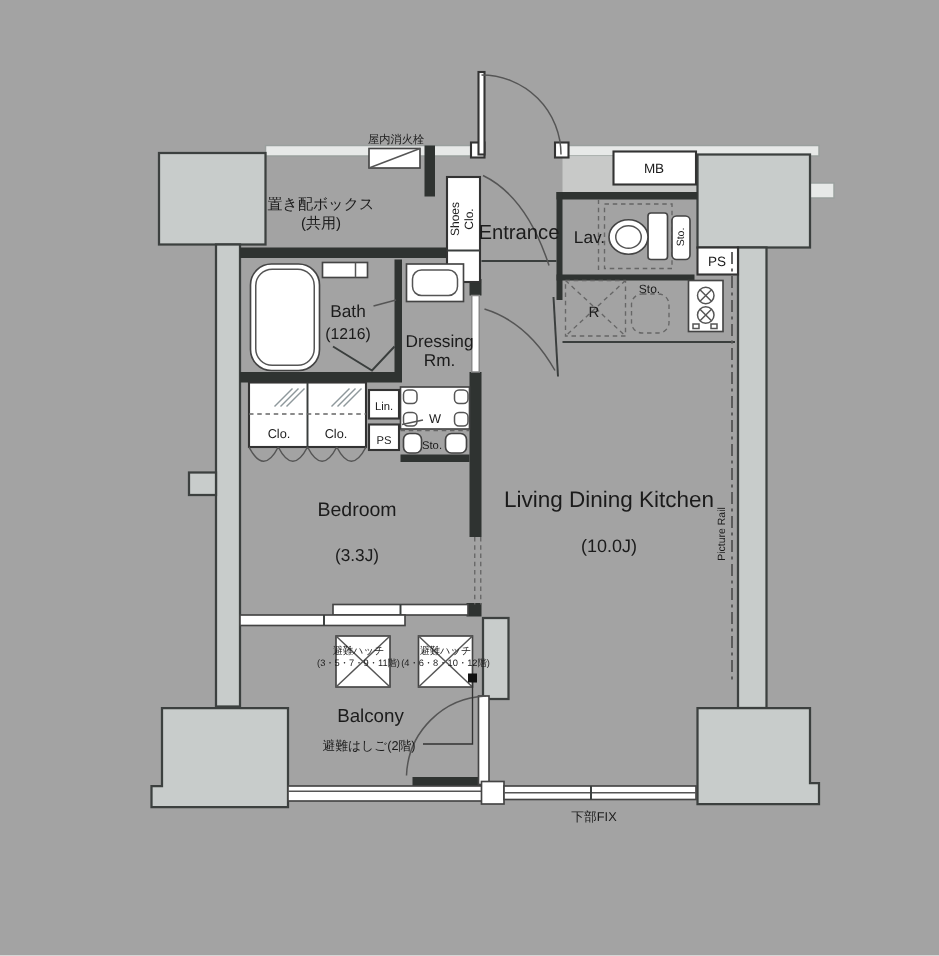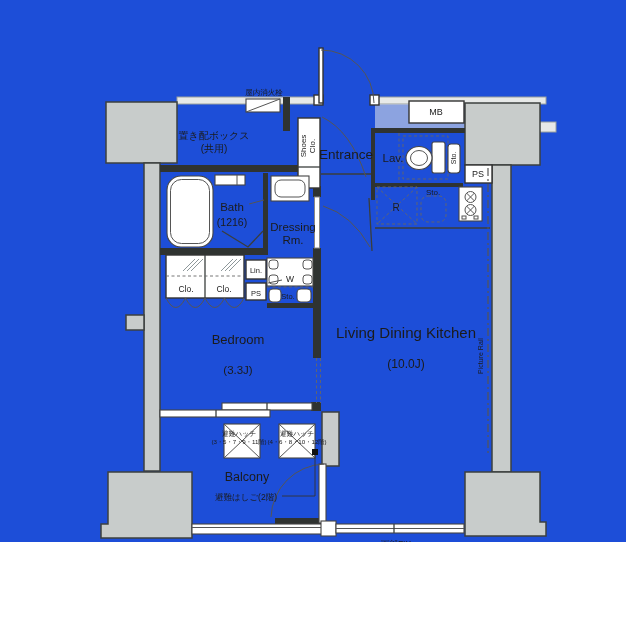--- a/index.html
+++ b/index.html
@@ -1,16 +1,16 @@
 <!DOCTYPE html>
 <html style="--wall-fill: #c8cccb; --wall-stroke: #3c403f; --dark-wall: #2f3331; --light-band: #e7e9e8; --text: #1b1b1b;"><head>
 <meta charset="utf-8">
 <style>
   html,body{margin:0;padding:0;background:#fff;}
-  .stage{position:relative;width:626px;height:542px;background:#1d4ed8;overflow:hidden;}
+  .stage{position:relative;width:626px;height:637px;background:#a3a3a3;overflow:hidden;}
   svg text{font-family:"Liberation Sans","DejaVu Sans",sans-serif;fill:var(--text,#1b1b1b);}
   .col{fill:var(--wall-fill,#c8cccb);stroke:var(--wall-stroke,#3c403f);stroke-width:1.5;}
   .wall{fill:var(--dark-wall,#2f3331);stroke:none;}
   .band{fill:var(--light-band,#e7e9e8);stroke:#9aa09e;stroke-width:1;}
   .box{fill:#ffffff;stroke:#333;stroke-width:1.4;}
   .fx{fill:#ffffff;stroke:#444;stroke-width:1.1;}
   .thin{fill:none;stroke:#555;stroke-width:1;}
   .ln{stroke:#3a3e3d;stroke-width:1.3;fill:none;}
   .dash{fill:none;stroke:#666;stroke-width:0.9;stroke-dasharray:3 2.5;}
   .arc{fill:none;stroke:#555;stroke-width:1;}

